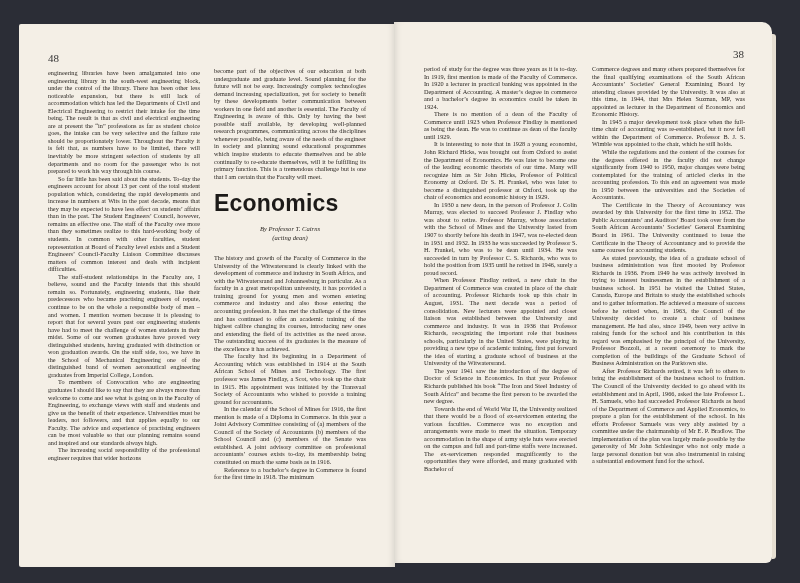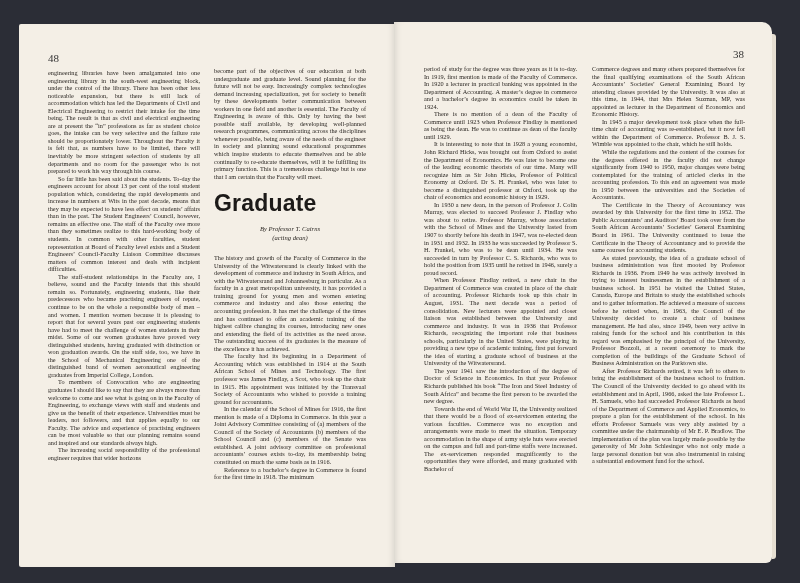--- a/index.html
+++ b/index.html
@@ -28,21 +28,21 @@
 <div class="col" style="left:48px;top:69px;width:152px;">
   <p>engineering libraries have been amalgamated into one engineering library in the south-west engineering block, under the control of the library. There has been other less noticeable expansion, but there is still lack of accommodation which has led the Departments of Civil and Electrical Engineering to restrict their intake for the time being. The result is that as civil and electrical engineering are at present the “in” professions as far as student choice goes, the intake can be very selective and the failure rate should be proportionately lower. Throughout the Faculty it is felt that, as numbers have to be limited, there will inevitably be more stringent selection of students by all departments and no room for the passenger who is not prepared to work his way through his course.</p>
   <p class="ind">So far little has been said about the students. To-day the engineers account for about 13 per cent of the total student population which, considering the rapid developments and increase in numbers at Wits in the past decade, means that they may be expected to have less effect on students’ affairs than in the past. The Student Engineers’ Council, however, remains an effective one. The staff of the Faculty owe more than they sometimes realize to this hard-working body of students. In common with other faculties, student representation at Board of Faculty level exists and a Student Engineers’ Council-Faculty Liaison Committee discusses matters of common interest and deals with incipient difficulties.</p>
   <p class="ind">The staff-student relationships in the Faculty are, I believe, sound and the Faculty intends that this should remain so. Fortunately, engineering students, like their predecessors who became practising engineers of repute, continue to be on the whole a responsible body of men – and women. I mention women because it is pleasing to report that for several years past our engineering students have had to meet the challenge of women students in their midst. Some of our women graduates have proved very distinguished students, having graduated with distinction or won graduation awards. On the staff side, too, we have in the School of Mechanical Engineering one of the distinguished band of women aeronautical engineering graduates from Imperial College, London.</p>
   <p class="ind">To members of Convocation who are engineering graduates I should like to say that they are always more than welcome to come and see what is going on in the Faculty of Engineering, to exchange views with staff and students and give us the benefit of their experience. Universities must be leaders, not followers, and that applies equally to our Faculty. The advice and experience of practising engineers can be most valuable so that our planning remains sound and inspired and our standards always high.</p>
   <p class="ind">The increasing social responsibility of the professional engineer requires that wider horizons</p>
 </div>
 
 <div class="col" style="left:214px;top:67px;width:152px;">
   <p>become part of the objectives of our education at both undergraduate and graduate level. Sound planning for the future will not be easy. Increasingly complex technologies demand increasing specialization, yet for society to benefit by these developments better communication between workers in one field and another is essential. The Faculty of Engineering is aware of this. Only by having the best possible staff available, by developing well-planned research programmes, communicating across the disciplines whenever possible, being aware of the needs of the engineer in society and planning sound educational programmes which inspire students to educate themselves and be able continually to re-educate themselves, will it be fulfilling its primary function. This is a tremendous challenge but is one that I am certain that the Faculty will meet.</p>
-  <div class="heading">Graduate</div>
+  <div class="heading">Economics</div>
   <div class="byline">
     <div>By Professor T. Cairns</div>
     <div>(acting dean)</div>
   </div>
   <p>The history and growth of the Faculty of Commerce in the University of the Witwatersrand is clearly linked with the development of commerce and industry in South Africa, and with the Witwatersrand and Johannesburg in particular. As a faculty in a great metropolitan university, it has provided a training ground for young men and women entering commerce and industry and also those entering the accounting profession. It has met the challenge of the times and has continued to offer an academic training of the highest calibre changing its courses, introducing new ones and extending the field of its activities as the need arose. The outstanding success of its graduates is the measure of the excellence it has achieved.</p>
   <p class="ind">The faculty had its beginning in a Department of Accounting which was established in 1914 at the South African School of Mines and Technology. The first professor was James Findlay, a Scot, who took up the chair in 1915. His appointment was initiated by the Transvaal Society of Accountants who wished to provide a training ground for accountants.</p>
   <p class="ind">In the calendar of the School of Mines for 1916, the first mention is made of a Diploma in Commerce. In this year a Joint Advisory Committee consisting of (a) members of the Council of the Society of Accountants (b) members of the School Council and (c) members of the Senate was established. A joint advisory committee on professional accountants’ courses exists to-day, its membership being constituted on much the same basis as in 1916.</p>
   <p class="ind">Reference to a bachelor’s degree in Commerce is found for the first time in 1918. The minimum</p>
 </div>
 

